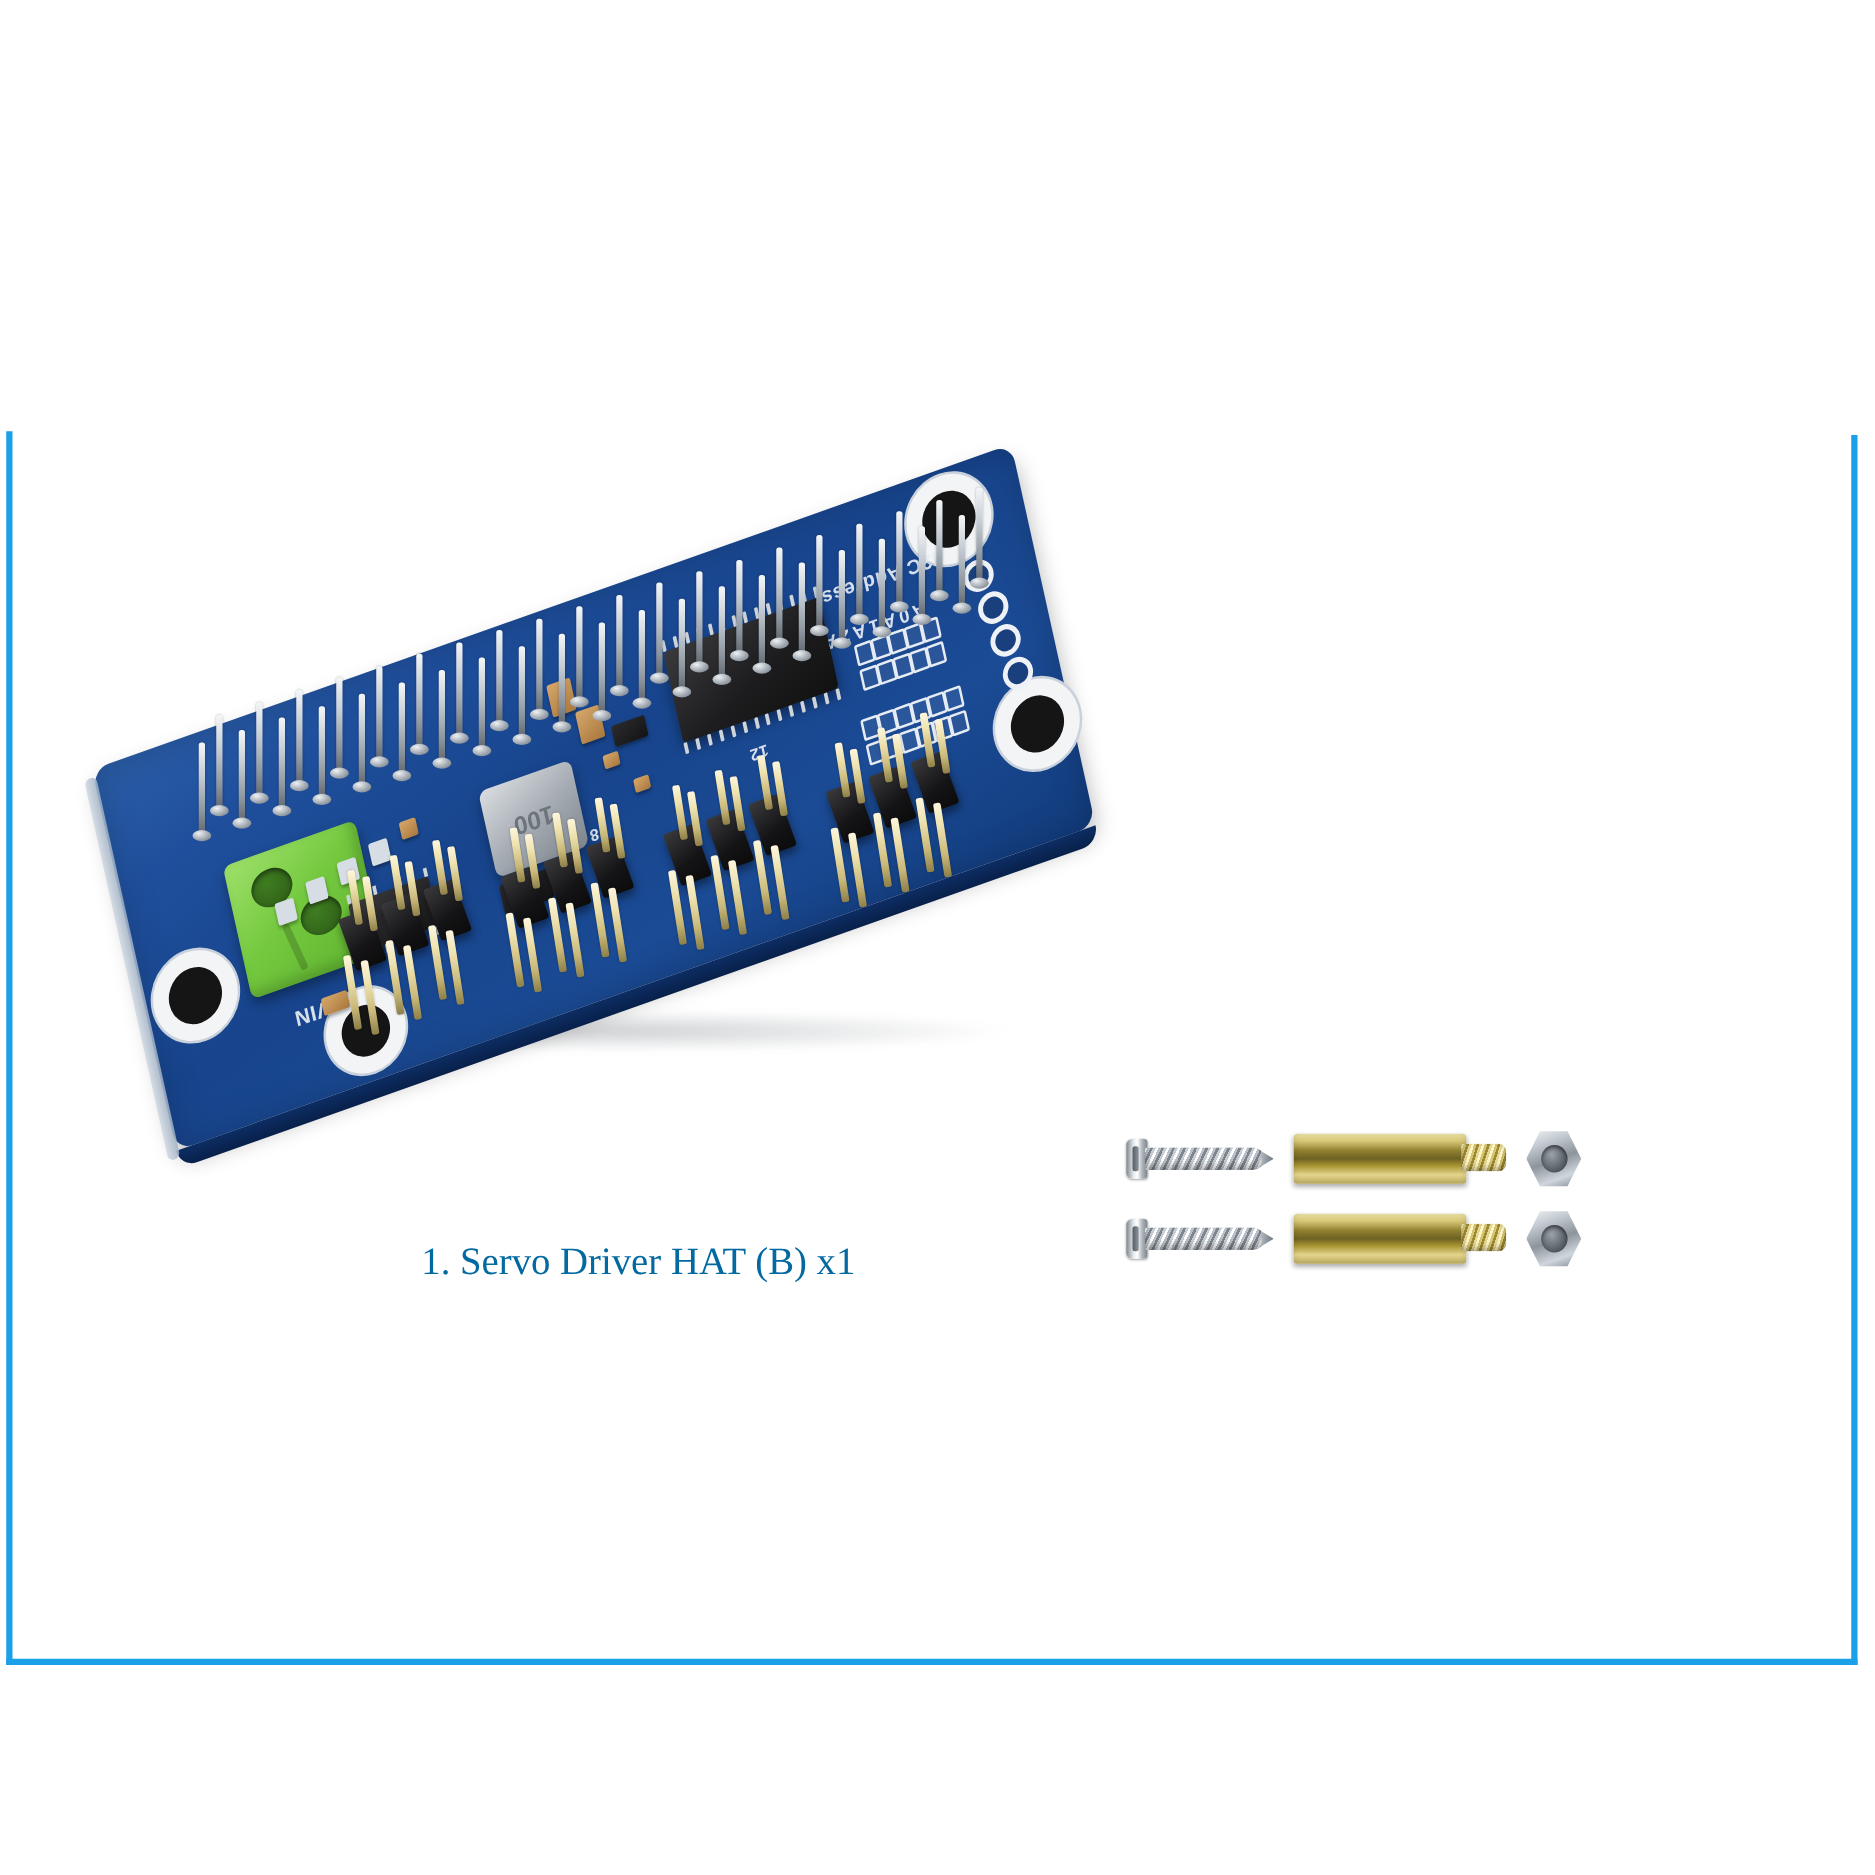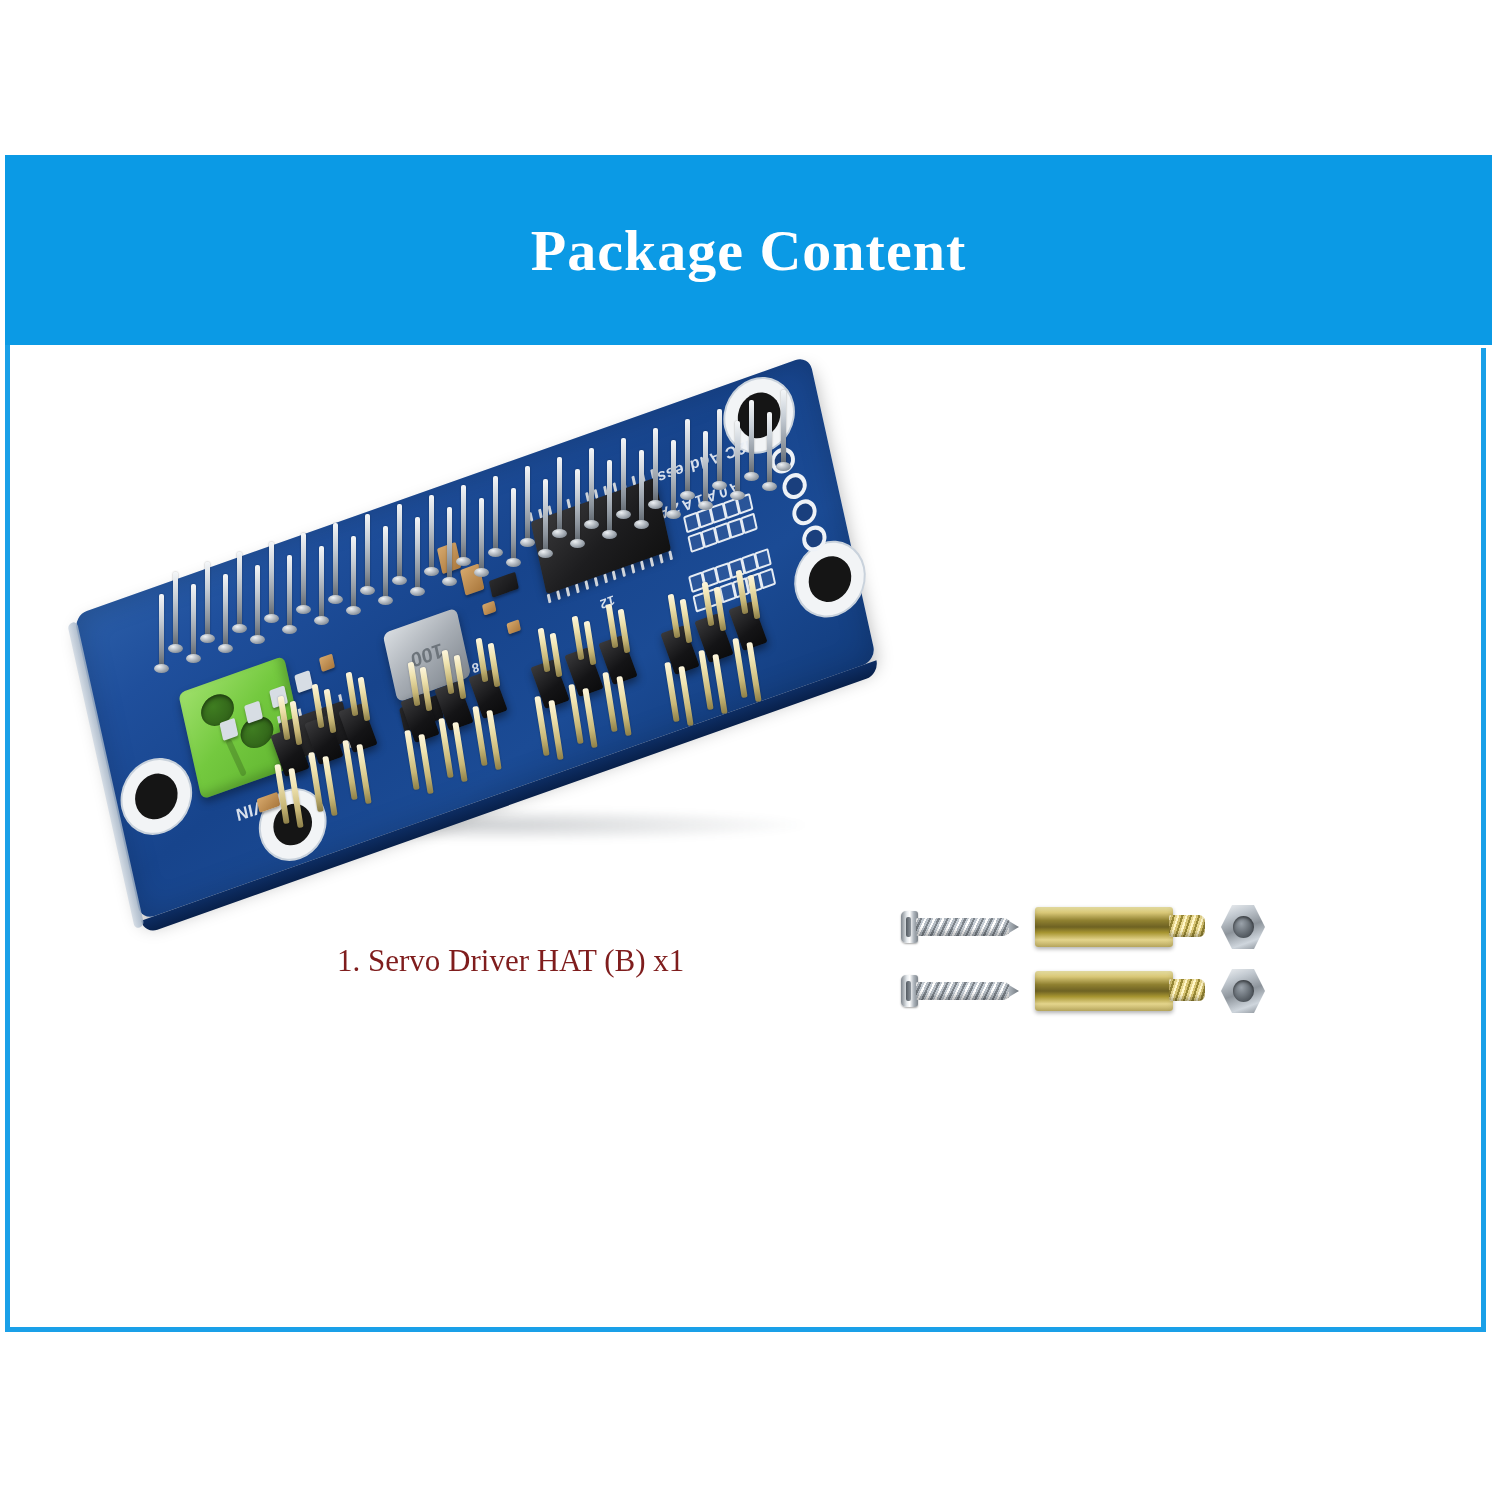--- a/index.html
+++ b/index.html
@@ -191,21 +191,21 @@
   .board-shadow{
     position:absolute;left:120px;top:420px;width:640px;height:34px;
     background:radial-gradient(ellipse at center,rgba(40,50,60,.22),rgba(255,255,255,0) 70%);
     filter:blur(3px);
   }
 
   
   .caption{
     position:absolute;
     font-family:"Liberation Serif",serif;
-    font-size:31px;color:#7f1d1d;white-space:nowrap;
+    font-size:31px;color:#0369a1;white-space:nowrap;margin-top:48px;
   }
   .caption-1{left:337px;top:595px;}
   .caption-2{left:918px;top:1d;}
   .caption-2{left:918px;top:724px;}
 
   
   .screws-figure{position:absolute;left:895px;top:545px;width:360px;height:150px;}
 
   .screw-row{position:absolute;left:0;width:360px;height:52px;}
   .screw-row.r1{top:8px;}
@@ -266,23 +266,20 @@
     position:absolute;left:12px;top:12px;width:21px;height:22px;border-radius:50%;
     background:radial-gradient(ellipse at 40% 35%,#9aa2aa,#5b6269 60%,#3a4046 100%);
     box-shadow:inset 0 2px 3px rgba(0,0,0,.45);
   }
 </style>
 </head>
 <body>
 
 <div class="page">
 
-  <div class="header-band">
-    <div class="header-title">Package Content</div>
-  </div>
   <div class="frame-top-left"></div>
 
   <div class="frame"></div>
 
   <div class="content">
 
     <div class="board-figure">
       <div class="board-shadow"></div>
 
       <div class="board-stage">

